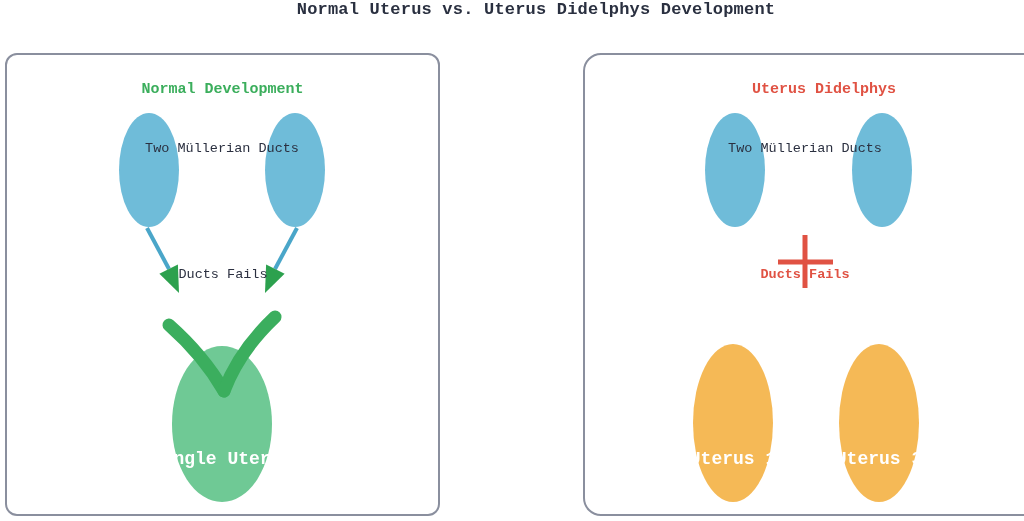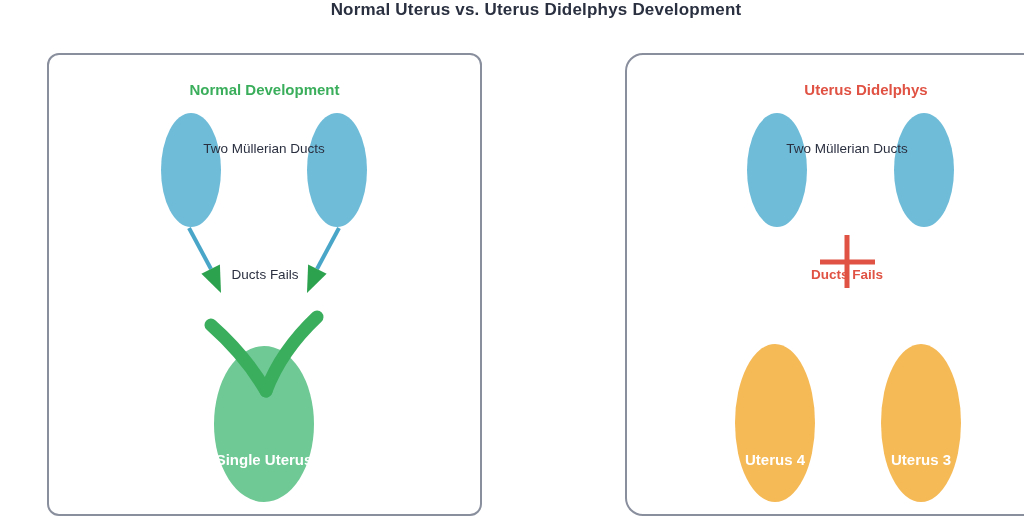--- a/index.html
+++ b/index.html
@@ -1,45 +1,44 @@
 <!DOCTYPE html>
 <html style="--title-text: #2a3040; --panel-border: #8a8f9e; --green-accent: #3bae5c; --red-accent: #e05243; --duct-blue: #6fbcd9; --arrow-blue: #4aa6c9; --arrow-green: #2ca14e; --uterus-green: #6fc995; --check-green: #3bae5e; --uterus-orange: #f5b956; --label-dark: #2b3040; --label-white: #ffffff;"><head>
 <meta charset="utf-8">
 <style>
   html,body{margin:0;padding:0;background:#ffffff;}
   body{font-family:"Liberation Sans","DejaVu Sans",sans-serif;}
-  .stage{position:relative;width:1024px;height:521px;background:#ffffff;overflow:hidden;}
+  .stage{position:relative;width:1024px;height:521px;background:#ffffff;overflow:hidden;font-family:Liberation Mono, monospace;}
   .main-title{
     position:absolute;left:0;top:0;width:1072px;text-align:center;
     font-size:17px;font-weight:bold;color:var(--title-text);letter-spacing:.2px;
   }
   .panel{
     position:absolute;top:53px;height:463px;width:435px;
     border:2px solid var(--panel-border);border-radius:12px;background:#fff;
     box-sizing:border-box;
-    margin-left:42px;
   }
   .panel-left{left:5px;}
   .panel-right{left:583px;width:482px;border-radius:18px;}
   .panel-title{
     position:absolute;top:26px;width:100%;text-align:center;
     font-size:15px;font-weight:bold;
   }
   .panel-title.green{color:var(--green-accent);}
   .panel-title.red{color:var(--red-accent);}
   .ellipse{position:absolute;border-radius:50%;}
   .duct{width:60px;height:114px;background:var(--duct-blue);}
   .uterus-green{width:100px;height:156px;background:var(--uterus-green);}
   .uterus-orange{width:80px;height:158px;background:var(--uterus-orange);}
   .label{
     position:absolute;transform:translate(-50%,-50%);white-space:nowrap;
     font-size:13.5px;color:var(--label-dark);
   }
   .label.bold-red{color:var(--red-accent);font-weight:bold;}
-  .label.white{color:var(--label-white);font-weight:bold;font-size:15px;}
+  .label.white{color:var(--label-white);font-weight:bold;font-size:18px;}
   svg.overlay{position:absolute;left:0;top:0;pointer-events:none;}
 </style>
 </head>
 <body>
 
 <div class="stage">
 
   <div class="main-title">Normal Uterus vs. Uterus Didelphys Development</div>
 
   <div class="panel panel-left">
@@ -73,17 +72,17 @@
     <div class="label" style="left:220px;top:93px;">Two Müllerian Ducts</div>
 
     <svg class="overlay" width="437" height="463" viewBox="0 0 437 463">
       <line x1="220" y1="180" x2="220" y2="233" style="stroke:var(--red-accent);" stroke-width="5"></line>
       <line x1="193" y1="207" x2="248" y2="207" style="stroke:var(--red-accent);" stroke-width="5"></line>
     </svg>
     <div class="label bold-red" style="left:220px;top:219px;">Ducts Fails</div>
 
     <div class="ellipse uterus-orange" style="left:108px;top:289px;"></div>
     <div class="ellipse uterus-orange" style="left:254px;top:289px;"></div>
-    <div class="label white" style="left:148px;top:404px;">Uterus 4</div>
+    <div class="label white" style="left:148px;top:404px;">Uterus 1</div>
     <div class="label white" style="left:294px;top:404px;">Uterus 3</div>
   </div>
 
 </div>
 
 </body></html>

